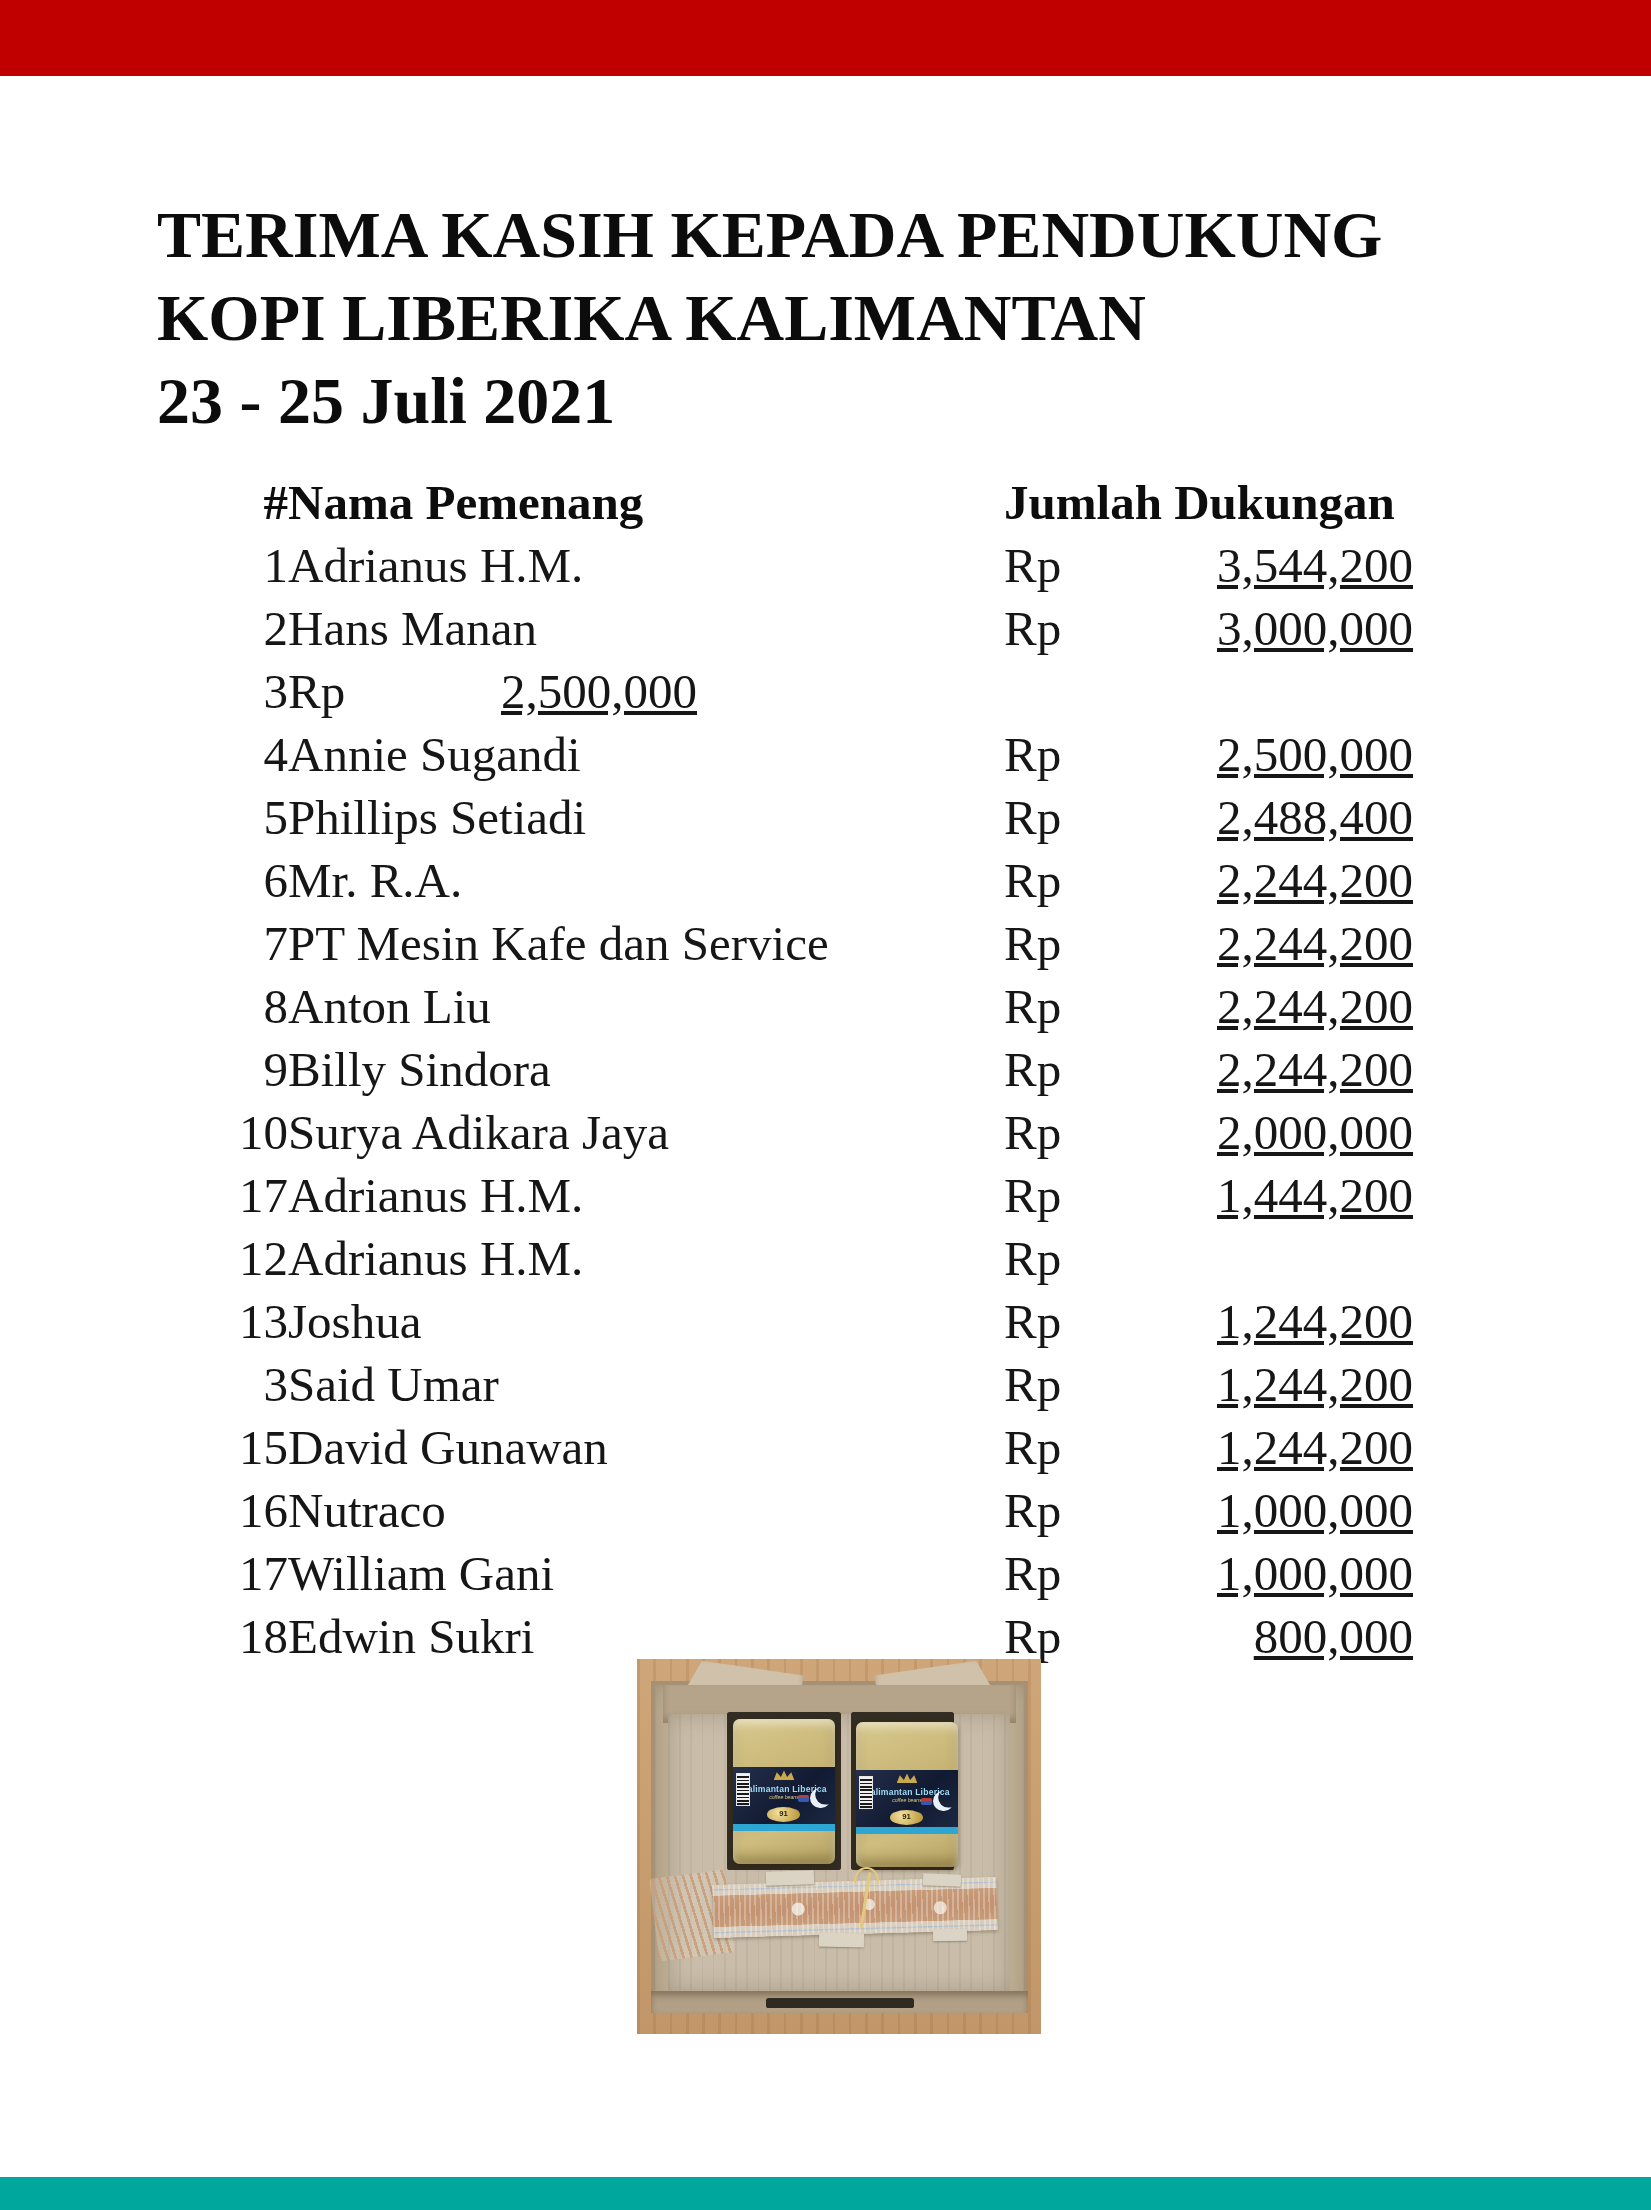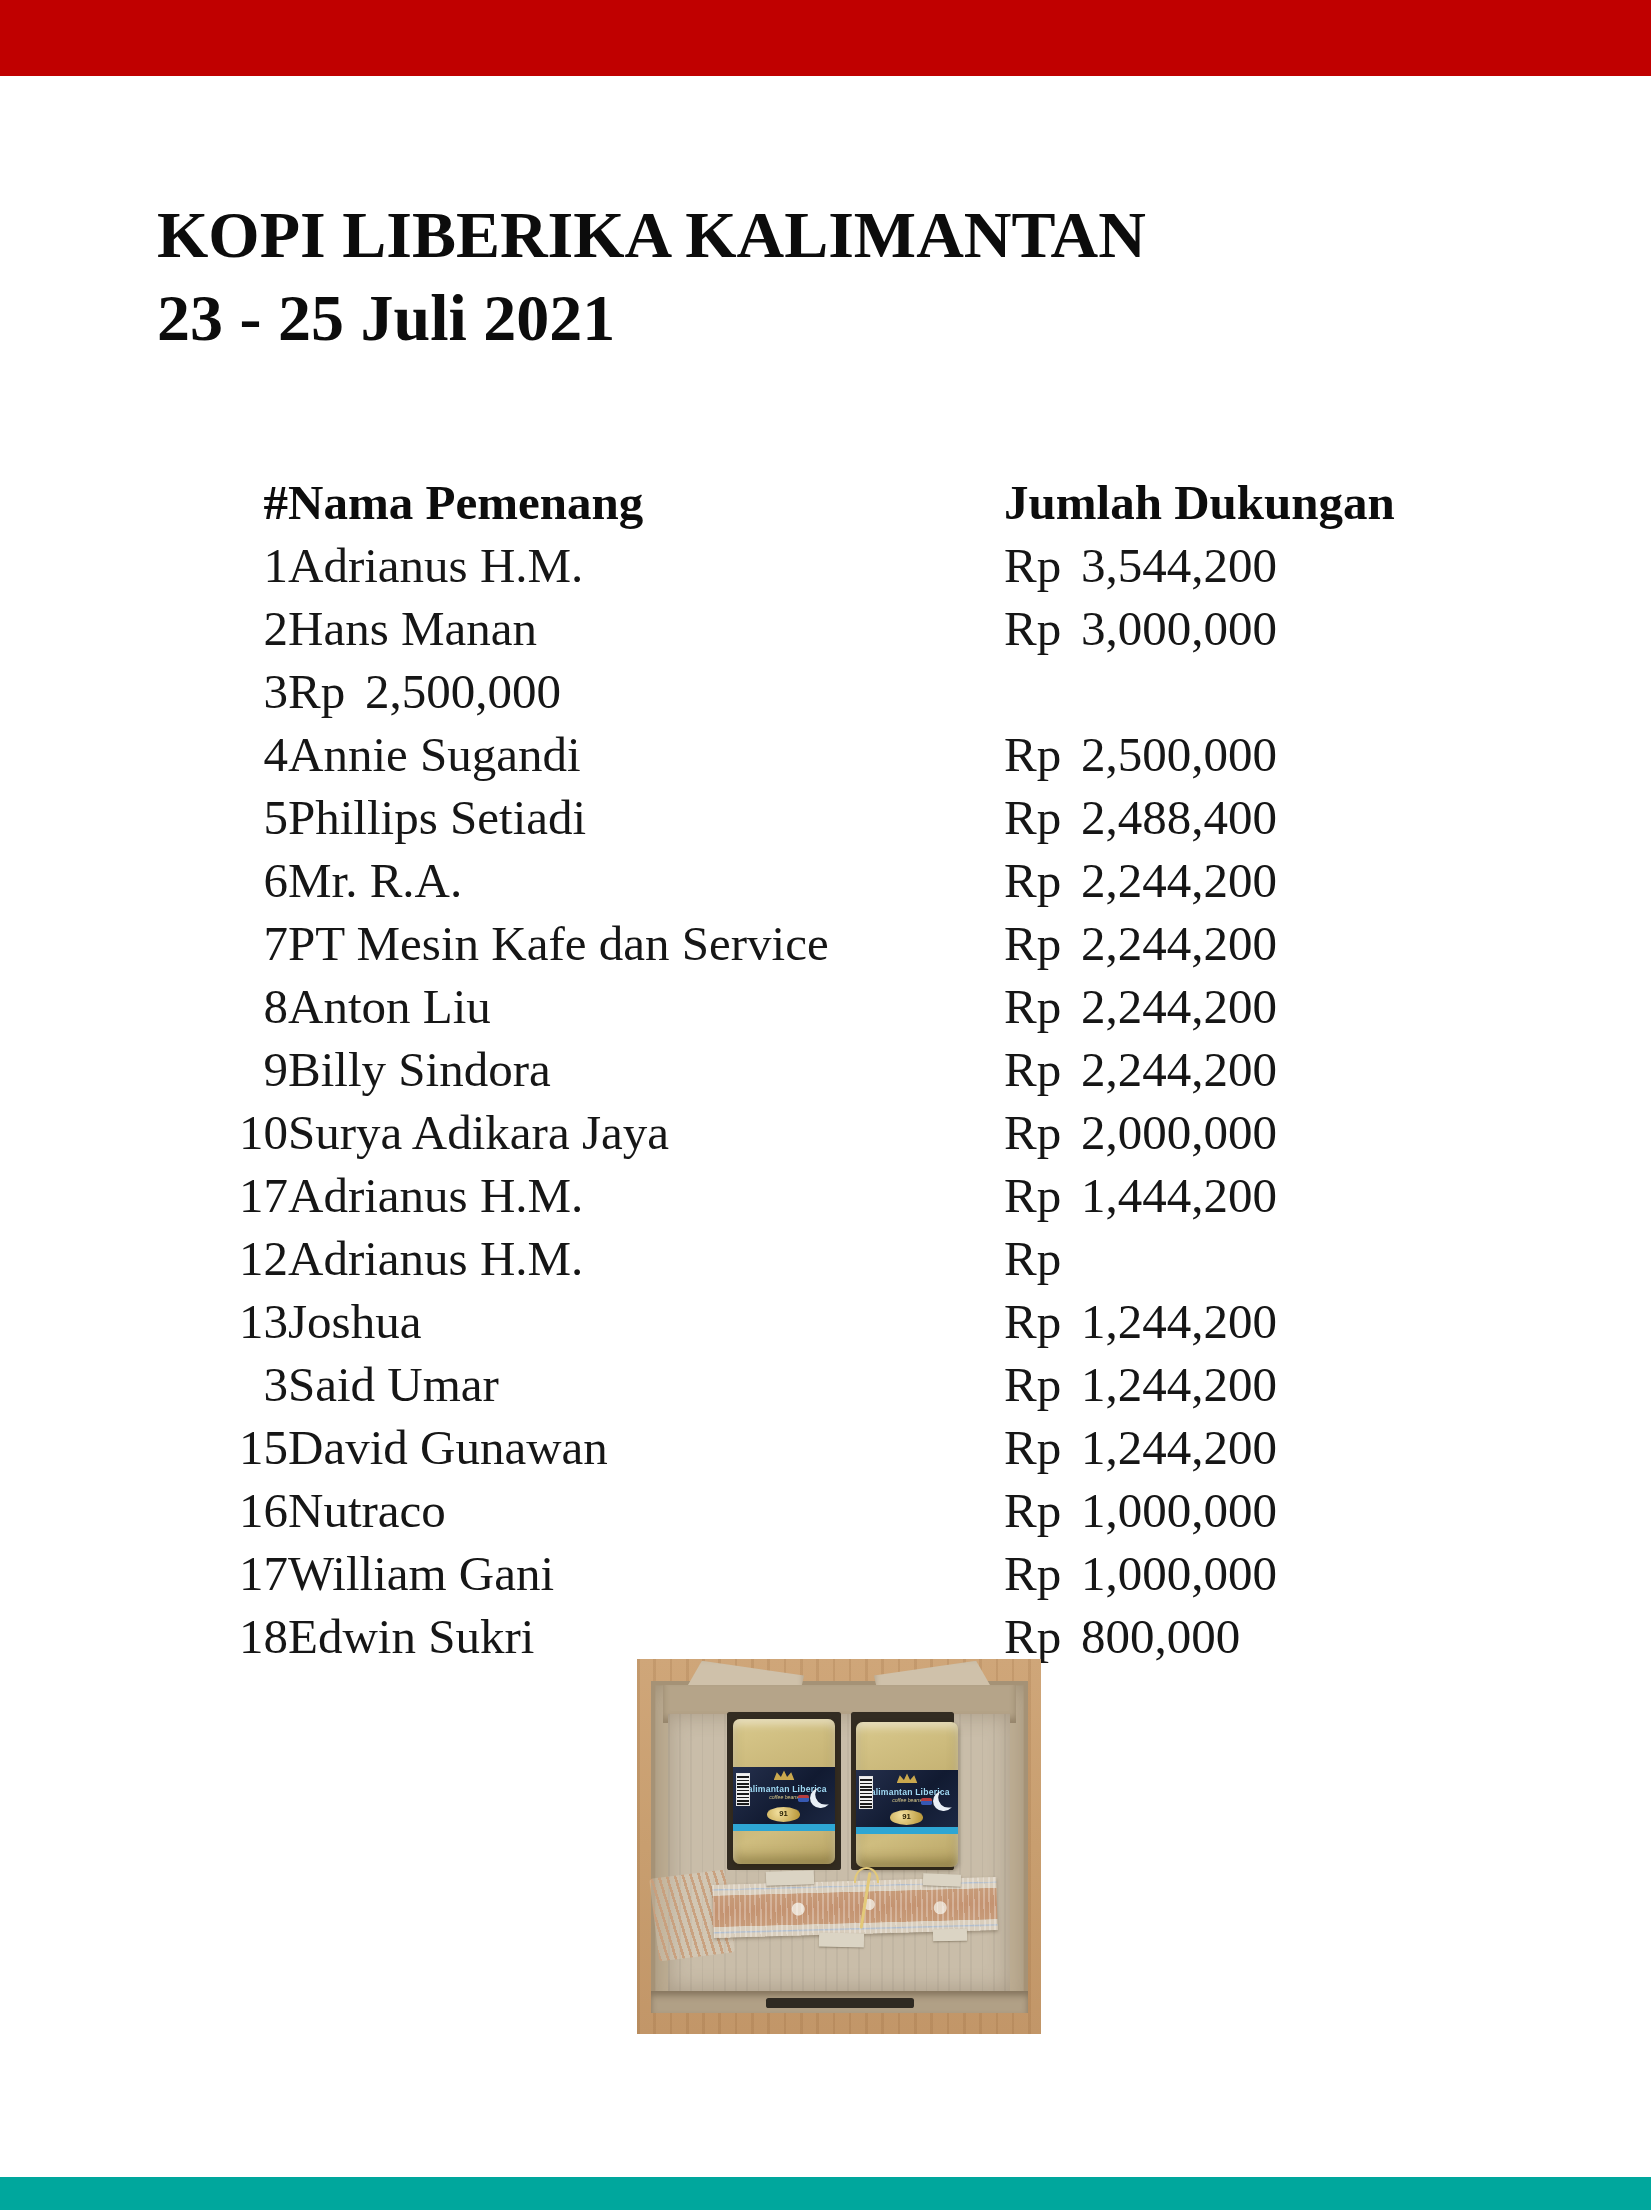--- a/index.html
+++ b/index.html
@@ -20,21 +20,21 @@
 
   
   .donor-table{
     position:absolute;left:239px;top:471px;
     font-size:49px;color:#161616;
   }
   .t-row{display:flex;height:63px;line-height:63px;white-space:nowrap;}
   .c-num{width:49px;text-align:right;flex:0 0 auto;}
   .c-name{width:716px;flex:0 0 auto;overflow:visible;}
   .c-rp{width:77px;flex:0 0 auto;}
-  .c-amt{width:332px;flex:0 0 auto;}
+  .c-amt{width:332px;text-align:right;flex:0 0 auto;text-decoration:underline;}
   .t-head .c-num,.t-head .c-name,.t-head .c-jd{font-weight:bold;color:#0d0d0d;}
   .c-jd{flex:0 0 auto;text-align:right;}
 
   
   .photo{position:absolute;left:637px;top:1659px;width:404px;height:375px;overflow:hidden;}
   .wood{
     position:absolute;inset:0;
     background:
       repeating-linear-gradient(90deg, rgba(125,78,36,0.14) 0 2.6px, rgba(0,0,0,0) 2.6px 16.3px),
       linear-gradient(180deg,#cfa679 0%,#c89e6f 50%,#c29668 100%);
@@ -107,20 +107,21 @@
   .string-v{position:absolute;left:227px;top:213px;width:3.4px;height:57px;background:#e3c979;transform:rotate(9deg);border-radius:1.7px;}
   .frontwall{position:absolute;left:13.8px;top:332px;width:377px;height:22.4px;background:#b1a086;box-shadow:inset 0 4.3px 6px rgba(60,45,25,.38);}
   .slotcut{position:absolute;left:129px;top:339px;width:148px;height:9.5px;background:#2f2a22;border-radius:2.6px;}
 </style>
 </head>
 <body>
 
 <div class="band band-top" style="background: rgb(192, 0, 0);"></div>
 
 <div class="title">
+  <div>TERIMA KASIH KEPADA PENDUKUNG</div>
   <div>KOPI LIBERIKA KALIMANTAN</div>
   <div>23 - 25 Juli 2021</div>
 </div>
 
 <div class="donor-table">
   <div class="t-row t-head">
     <span class="c-num">#</span>
     <span class="c-name">Nama Pemenang</span>
     <span class="c-jd">Jumlah Dukungan</span>
   </div>

